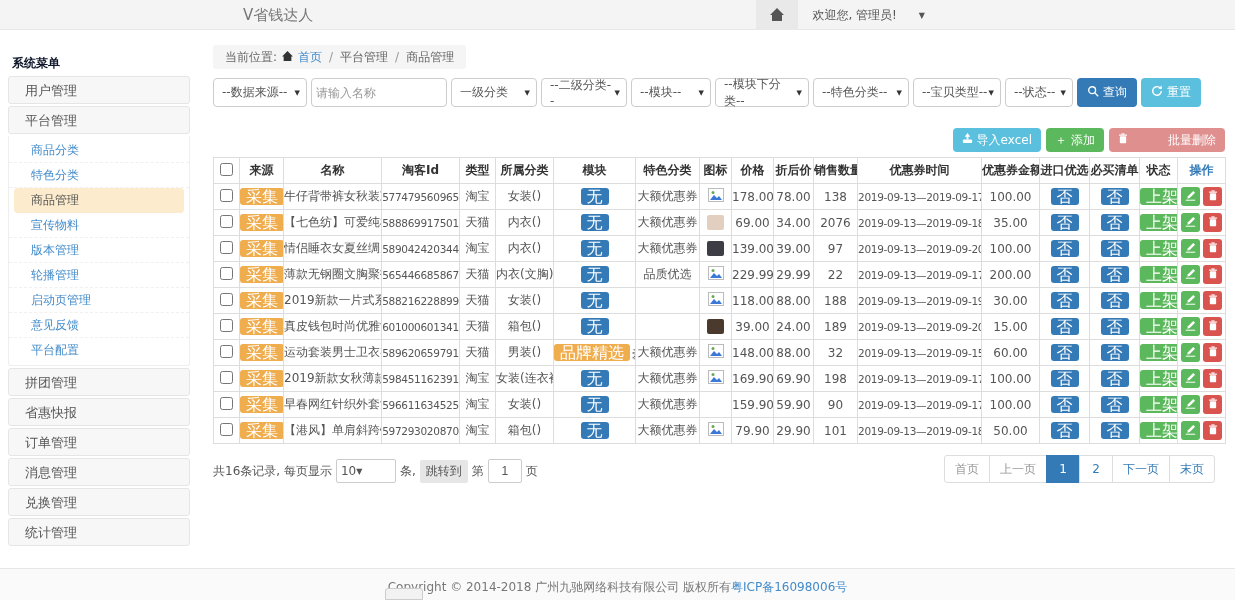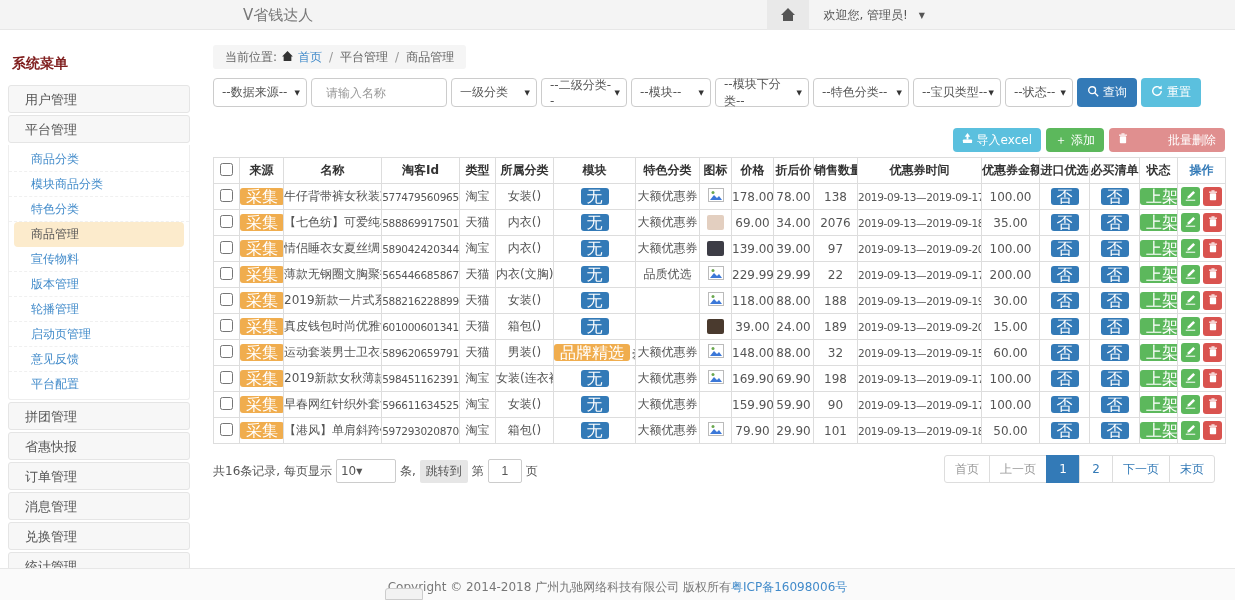--- a/index.html
+++ b/index.html
@@ -4,42 +4,42 @@
 <style>
   * { box-sizing: border-box; margin: 0; padding: 0; }
   html,body { width:1235px; height:600px; overflow:hidden;
     font-family:"DejaVu Sans","Liberation Sans",sans-serif; background:#fff; }
   
   .topbar { position:absolute; left:0; top:0; width:1235px; height:30px;
     background:#f4f4f4; border-bottom:1px solid #e7e7e7; }
   .app-title { position:absolute; left:243px; top:6px; font-size:15px; color:#777; }
   .topbar-right { position:absolute; right:310px; top:0; height:30px; display:flex; align-items:center; }
   .home-btn { width:42px; height:30px; background:#e9e9e9; display:flex; align-items:center; justify-content:center; cursor:pointer; }
-  .user-menu { margin-left:14px; font-size:12px; color:#555; cursor:pointer; display:flex; align-items:center; gap:11px; }
+  .user-menu { margin-left:14px; font-size:12px; color:#555; cursor:pointer; display:flex; align-items:center; gap:22px; }
   .caret { font-size:8px; color:#555; }
   
   .sidebar { position:absolute; left:8px; top:55px; width:182px; }
-  .sidebar-title { color:#7f1d1d; font-weight:bold; font-size:14px; margin-bottom:12px; padding-left:4px; }
+  .sidebar-title { color:#0f172a; font-weight:bold; font-size:12px; margin-bottom:4px; padding-left:4px; }
   .menu-section { height:28px; line-height:27px; background:#f7f7f7; border:1px solid #e5e5e5;
     border-radius:3px; font-size:13px; color:#555; padding-left:16px; margin-bottom:2px; cursor:pointer; }
   .menu-sub { background:#fff; border:1px solid #eee; border-top:none; border-radius:0 0 3px 3px; margin-bottom:2px; padding:2px 0; }
   .menu-subitem { height:25px; line-height:24px; font-size:12px; color:#428bca; padding-left:22px;
     border-bottom:1px dashed #f0f0f0; cursor:pointer; }
   .menu-subitem:last-child { border-bottom:none; }
   .menu-subitem.active { background:#fcebcc; border-radius:4px; margin:0 5px; padding-left:17px; color:#555; border-bottom:none; }
   
   .breadcrumb { position:absolute; left:213px; top:45px; height:24px; background:#f5f5f5; border-radius:3px;
     font-size:12px; color:#666; display:inline-flex; align-items:center; padding:0 12px; gap:5px; }
   .breadcrumb a { color:#428bca; text-decoration:none; cursor:pointer; }
   .crumb-sep { color:#999; padding:0 2px; }
   .filters { position:absolute; left:213px; top:78px; display:flex; gap:4px; }
   .sel { height:29px; border:1px solid #ccc; border-radius:4px; background:#fff; font-size:12px; color:#555;
     display:flex; align-items:center; justify-content:space-between; padding:0 6px 0 8px; cursor:pointer; }
   .sel .caret { font-size:7px; color:#333; }
-  .txt { height:29px; border:1px solid #ccc; border-radius:4px; font-size:12px; color:#555; padding:0 14px;
+  .txt { height:29px; border:1px solid #ccc; border-radius:4px; font-size:12px; color:#555; padding:0 4px;
     font-family:"DejaVu Sans","Liberation Sans",sans-serif; }
   .txt::placeholder { color:#999; }
   .btn { height:29px; border:none; border-radius:4px; color:#fff; font-size:12px; cursor:pointer;
     display:inline-flex; align-items:center; justify-content:center; gap:4px;
     font-family:"DejaVu Sans","Liberation Sans",sans-serif; }
   .btn-primary { background:#337ab7; }
   .btn-info { background:#5bc0de; }
   .btn-success { background:#5cb85c; }
   .btn-danger-soft { background:#e08f8f;gap:40px; }
   .toolbar { position:absolute; top:128px; right:10px; display:flex; gap:5px; }
@@ -103,21 +103,20 @@
   </div>
 </div>
 
 <aside class="sidebar">
   <div class="sidebar-title">系统菜单</div>
   <div id="menu">
       <div class="menu-section">用户管理</div>
       <div class="menu-section">平台管理</div>
       <div class="menu-sub">
         <div class="menu-subitem">商品分类</div>
-        <div class="menu-subitem">模块商品分类</div>
         <div class="menu-subitem">特色分类</div>
         <div class="menu-subitem active">商品管理</div>
         <div class="menu-subitem">宣传物料</div>
         <div class="menu-subitem">版本管理</div>
         <div class="menu-subitem">轮播管理</div>
         <div class="menu-subitem">启动页管理</div>
         <div class="menu-subitem">意见反馈</div>
         <div class="menu-subitem">平台配置</div>
       </div>
       <div class="menu-section">拼团管理</div>

